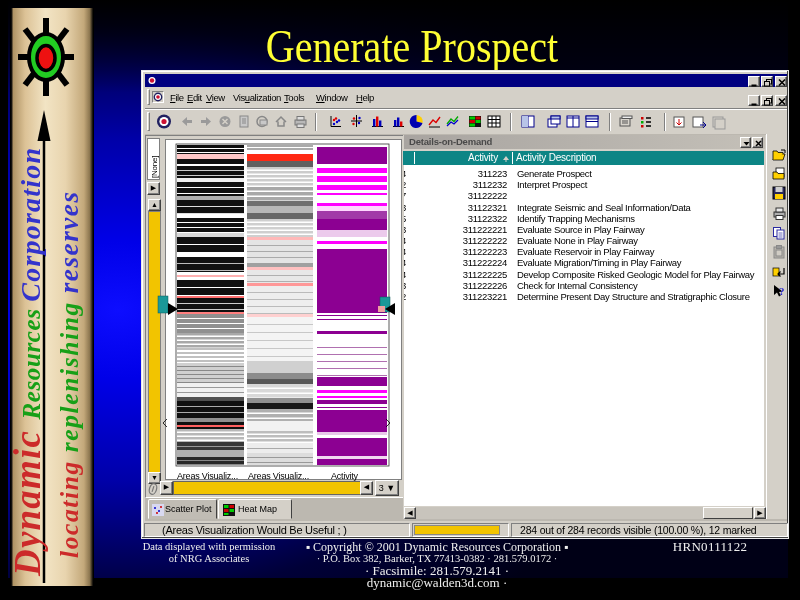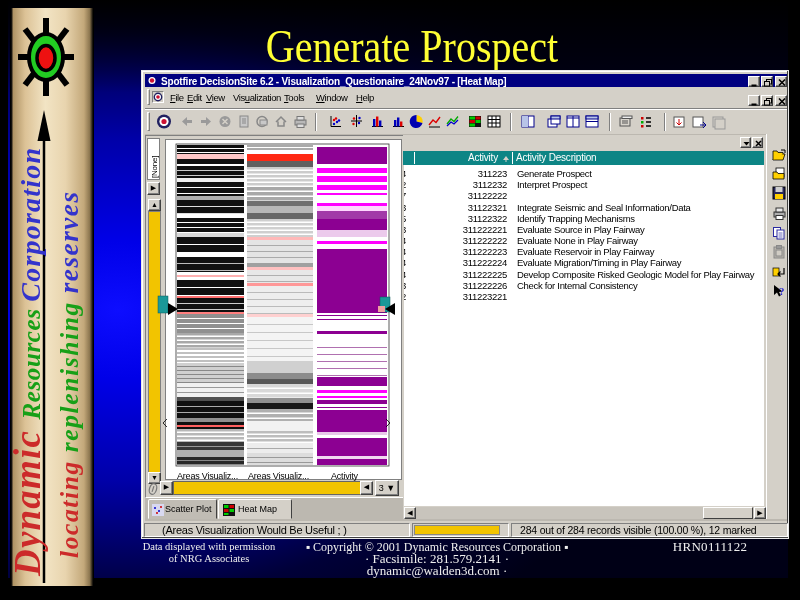--- a/index.html
+++ b/index.html
@@ -109,21 +109,20 @@
 <div id="title">Generate Prospect</div>
 <div class="vtext" id="vt1"><span class="red" style="font-size:37px">Dynamic&nbsp;</span><span class="grn" style="font-size:25px;letter-spacing:0.6px">Resources&nbsp;</span><span class="blu" style="font-size:28px">Corporation</span></div>
 <div class="vtext" id="vt2"><span class="red">locating&nbsp;</span><span class="grn">replenishing&nbsp;</span><span class="blu" style="font-size:27px">reserves</span></div>
 
 <div id="win">
   <div id="tbar">
     <svg width="14" height="13">
         <circle cx="7" cy="6.5" r="3.5" fill="#fff"></circle>
         <circle cx="7" cy="6.5" r="2.2" fill="#cc1133"></circle>
       </svg>
-    <span class="txt">Spotfire DecisionSite 6.2 - Visualization_Questionaire_24Nov97 - [Heat Map]</span>
   </div>
   <div class="wbtn" style="left:606px;top:4.5px">
       <svg width="12" height="11">
         <rect x="2.5" y="7.5" width="5" height="2" fill="#000"></rect>
       </svg>
     </div>
   <div class="wbtn" style="left:619px;top:4.5px">
       <svg width="12" height="11">
         <rect x="4.5" y="2.5" width="5" height="4.5" fill="none" stroke="#000"></rect>
         <rect x="2.5" y="4.5" width="5" height="4.5" fill="#d4d0c8" stroke="#000"></rect>
@@ -554,20 +553,21 @@
               <rect x="1" y="5" width="4.5" height="3" fill="#c00"></rect>
               <rect x="6.5" y="5" width="4.5" height="3" fill="#0c0"></rect>
               <rect x="1" y="9" width="4.5" height="2" fill="#0c0"></rect>
             </svg>
           <span style="position:absolute;left:19px;top:4px;font-size:9px">Heat Map</span>
         </div>
       </div>
     </div>
 
     <div id="dpane">
+      <div id="dtitle"><span style="margin-left:5px">Details-on-Demand</span></div>
       <div class="wbtn" style="left:337px;top:1.5px;width:11px;height:11px">
           <svg width="11" height="11">
             <polygon points="2.5,4 8.5,4 5.5,7.5" fill="#000"></polygon>
           </svg>
         </div>
       <div class="wbtn" style="left:349px;top:1.5px;width:11px;height:11px">
           <svg width="11" height="11">
             <path d="M3 3 L8 8 M8 3 L3 8" stroke="#000" stroke-width="1.5"></path>
           </svg>
         </div>
@@ -632,20 +632,21 @@
             <span class="desc">Develop Composite Risked Geologic Model for Play Fairway</span>
           </div>
 <div class="drow" style="top:114.8px">
             <span class="rn">3</span>
             <span class="num">311222226</span>
             <span class="desc">Check for Internal Consistency</span>
           </div>
 <div class="drow" style="top:126.0px">
             <span class="rn">2</span>
             <span class="num">311223221</span>
+            <span class="desc">Determine Present Day Structure and Stratigraphic Closure</span>
           </div>
       </div>
       <div id="dhscroll">
         <div class="sq" style="left:0px;top:0px;width:12px;height:12px">◀</div>
         <div style="position:absolute;left:299px;top:0px;width:50px;height:12px;background:#d4d0c8;border:1px solid;border-color:#fff #404040 #404040 #fff"></div>
         <div class="sq" style="left:350px;top:0px;width:12px;height:12px">▶</div>
       </div>
     </div>
 
     <div id="rstrip">
@@ -694,15 +695,16 @@
     <div class="spanel" style="left:268px;width:97px">
         <div style="position:absolute;left:1px;top:1px;width:86px;height:10px;background:#f2c400;border:1px solid #888"></div>
       </div>
     <div class="spanel" style="left:367px;width:277px"><span style="margin-left:8px;font-size:10.5px;letter-spacing:-0.2px">284 out of 284 records visible (100.00 %), 12 marked</span></div>
   </div>
 </div>
 
 <div class="foot" style="left:139px;top:541px;width:140px;font-size:10.5px">Data displayed with permission<br>of NRG Associates</div>
 <div class="foot" style="left:299px;top:541px;width:276px">
     <div style="font-size:12px;line-height:12px">▪ Copyright © 2001 Dynamic Resources Corporation ▪</div>
+    <div style="font-size:10.5px;line-height:12px">· P.O. Box 382, Barker, TX 77413-0382 · 281.579.0172 ·</div>
     <div style="font-size:13px;line-height:12px">· Facsimile: 281.579.2141 · dynamic@walden3d.com ·</div>
   </div>
 <div class="foot" style="left:660px;top:541px;width:100px;font-size:13px;letter-spacing:0.3px">HRN0111122</div>
 
 </body></html>

